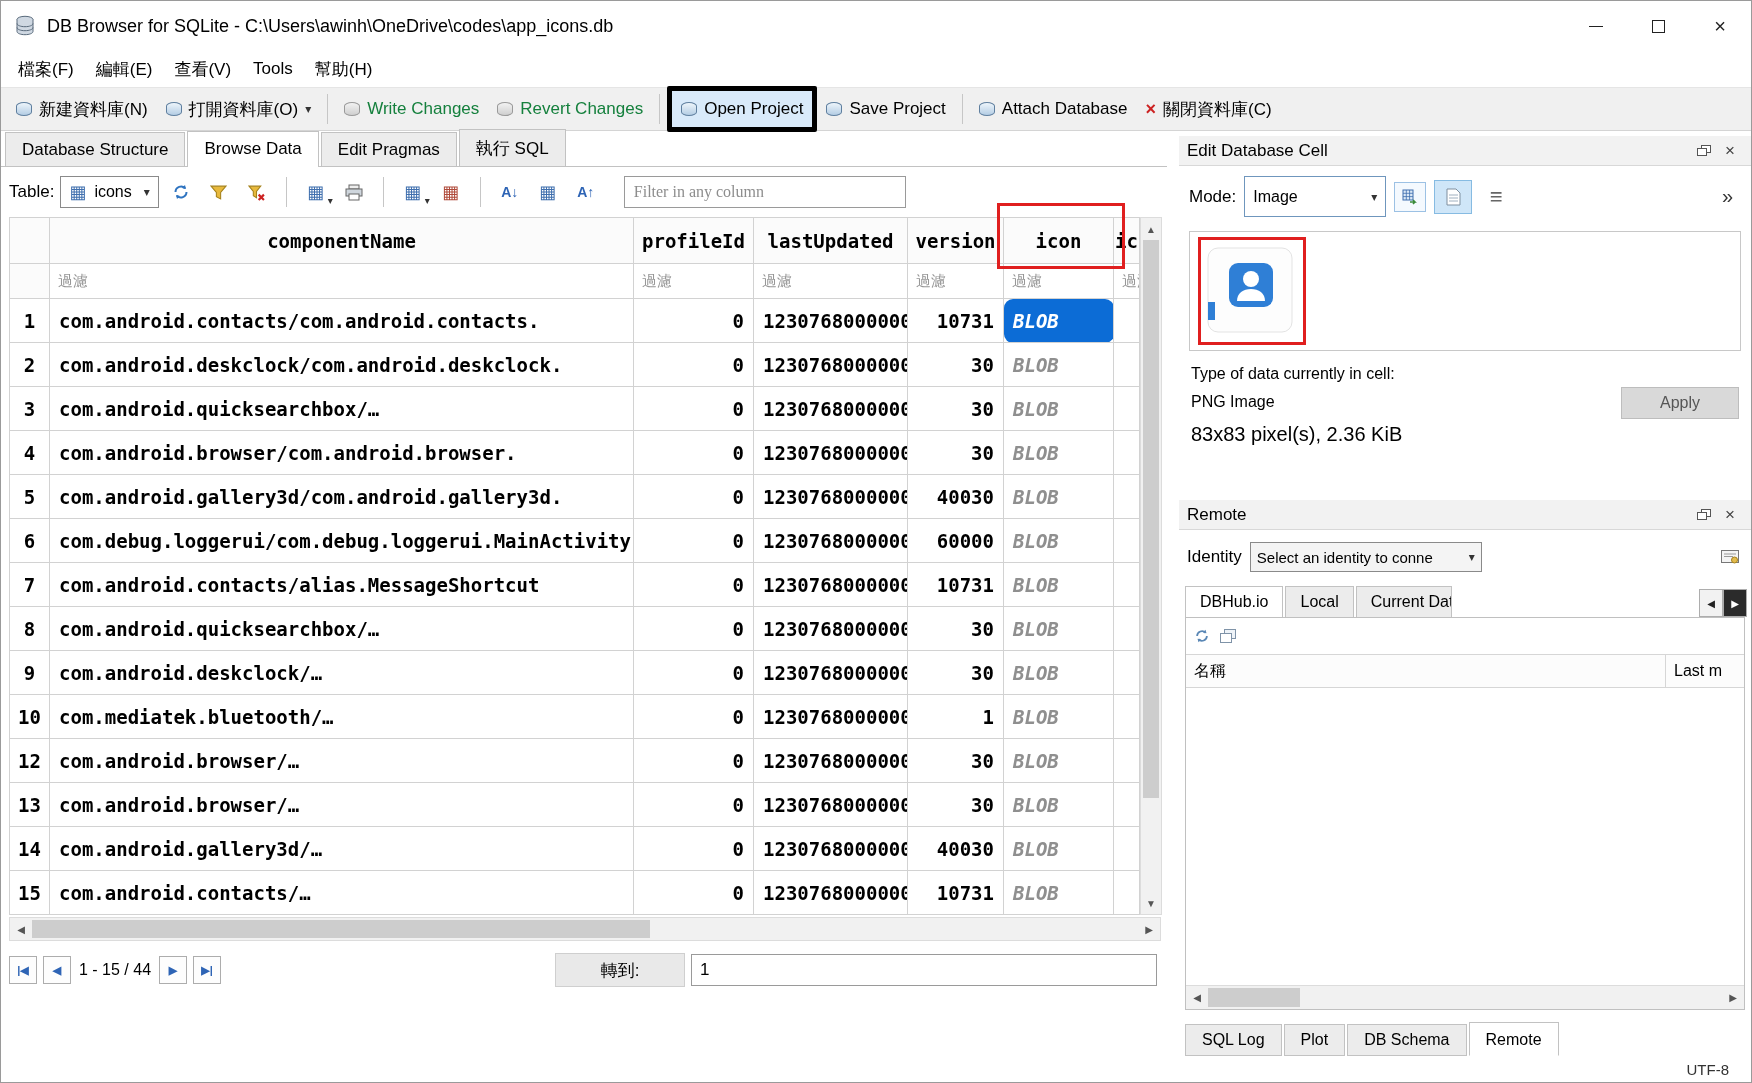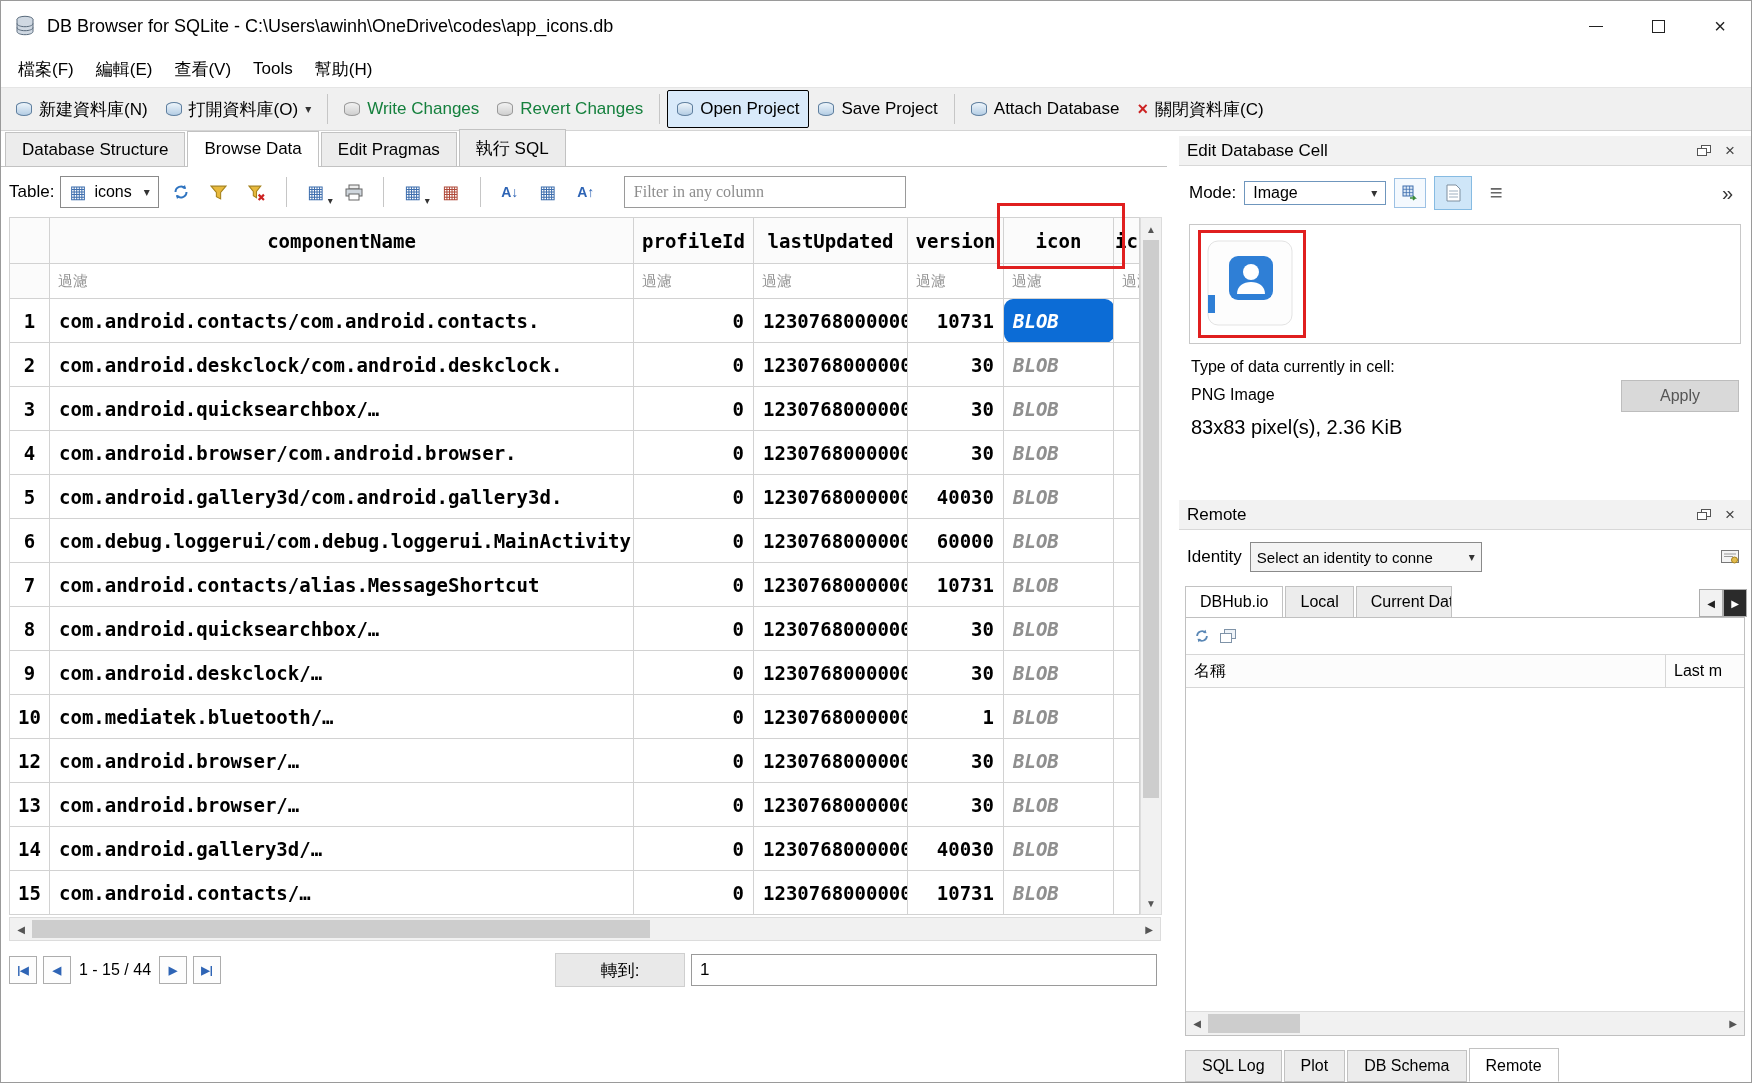--- a/index.html
+++ b/index.html
@@ -17,21 +17,21 @@
   .close-glyph { font-size:20px; line-height:1; }
 
   
   .menubar { height:36px; display:flex; align-items:center; padding:0 6px; background:#fff; font-size:17px; flex:none; }
   .menu-item { padding:5px 11px; }
 
   
   .toolbar { height:44px; background:#f0f0f0; border-top:1px solid #e5e5e5; border-bottom:1px solid #d4d4d4; display:flex; align-items:center; padding:0 6px; font-size:17px; flex:none; }
   .tb-btn { display:flex; align-items:center; gap:7px; padding:8px 9px; white-space:nowrap; }
   .tb-btn.disabled { color:#15803d; }
-  .tb-btn.highlight { background:#d9eafa; border:1px solid #000000; border-radius:2px; }
+  .tb-btn.highlight { background:#d9eafa; border:5px solid #000000; border-radius:2px; }
   .tb-sep { width:1px; height:30px; background:#c6c6c6; margin:0 7px; flex:none; }
   .db-ico { width:16px; height:14px; border:1px solid #5f7f9f; border-radius:8px/4px; background:linear-gradient(#eef5fb,#b4cde4); flex:none; }
   .db-ico.gray { border-color:#9a9a9a; background:linear-gradient(#f2f2f2,#cfcfcf); }
   .red-x { color:#cc2222; font-weight:bold; font-size:18px; line-height:1; }
   .caret { font-size:12px; color:#333; }
 
   
   .main { flex:1; display:flex; min-height:0; }
   .left { width:1166px; flex:none; display:flex; flex-direction:column; min-height:0; }
   .gap { width:12px; flex:none; }
@@ -85,21 +85,21 @@
   .goto-label { margin-left:auto; width:130px; height:34px; background:#e9e9e9; border:1px solid #cfcfcf; display:flex; align-items:center; justify-content:center; font-size:17px; flex:none; }
   .goto-input { width:466px; height:32px; border:1px solid #9a9a9a; font-size:17px; padding:0 8px; margin-right:2px; }
   .left-spacer { flex:1; }
 
   
   .panel-hdr { height:30px; background:#f2f2f2; border-bottom:1px solid #d8d8d8; display:flex; align-items:center; padding:0 8px; font-size:17px; flex:none; }
   .panel-hdr .ph-title { flex:1; }
   .ph-ico { width:26px; display:flex; align-items:center; justify-content:center; color:#444; }
   .panel-edc { height:356px; flex:none; display:flex; flex-direction:column; }
   .mode-row { display:flex; align-items:center; gap:8px; padding:10px 10px 6px; }
-  .mode-combo { width:142px; height:24px; border:1px solid #6f96bd; background:#fff; display:flex; align-items:center; padding:0 8px; }
+  .mode-combo { width:142px; height:41px; border:1px solid #6f96bd; background:#fff; display:flex; align-items:center; padding:0 8px; }
   .mode-combo span:first-child { flex:1; }
   .sq-btn { width:32px; height:30px; display:flex; align-items:center; justify-content:center; border:1px solid transparent; }
   .sq-btn.focus { border-color:#9cc1e4; background:#f4f9fe; }
   .sq-btn.active { background:#cfe6f8; border-color:#86bbe2; width:38px; height:34px; }
   .lines-glyph { font-size:22px; color:#666; }
   .chev2 { margin-left:auto; font-size:20px; color:#333; padding-right:8px; }
   .preview { position:relative; margin:8px 10px 0; height:120px; border:1px solid #c8c8c8; background:#fff; }
   .preview-icon { position:absolute; left:16px; top:14px; }
   .annot { position:absolute; border:3px solid #e01f1f; pointer-events:none; }
   .annot.preview-box { left:8px; top:5px; width:108px; height:108px; }
@@ -601,13 +601,16 @@
         <div class="bottom-tabs">
           <div class="b-tab">SQL Log</div>
           <div class="b-tab">Plot</div>
           <div class="b-tab">DB Schema</div>
           <div class="b-tab active">Remote</div>
         </div>
       </div>
     </div>
   </div>
 
+  <div class="statusbar">
+    <span>UTF-8</span>
+  </div>
 </div>
 
 </body></html>

